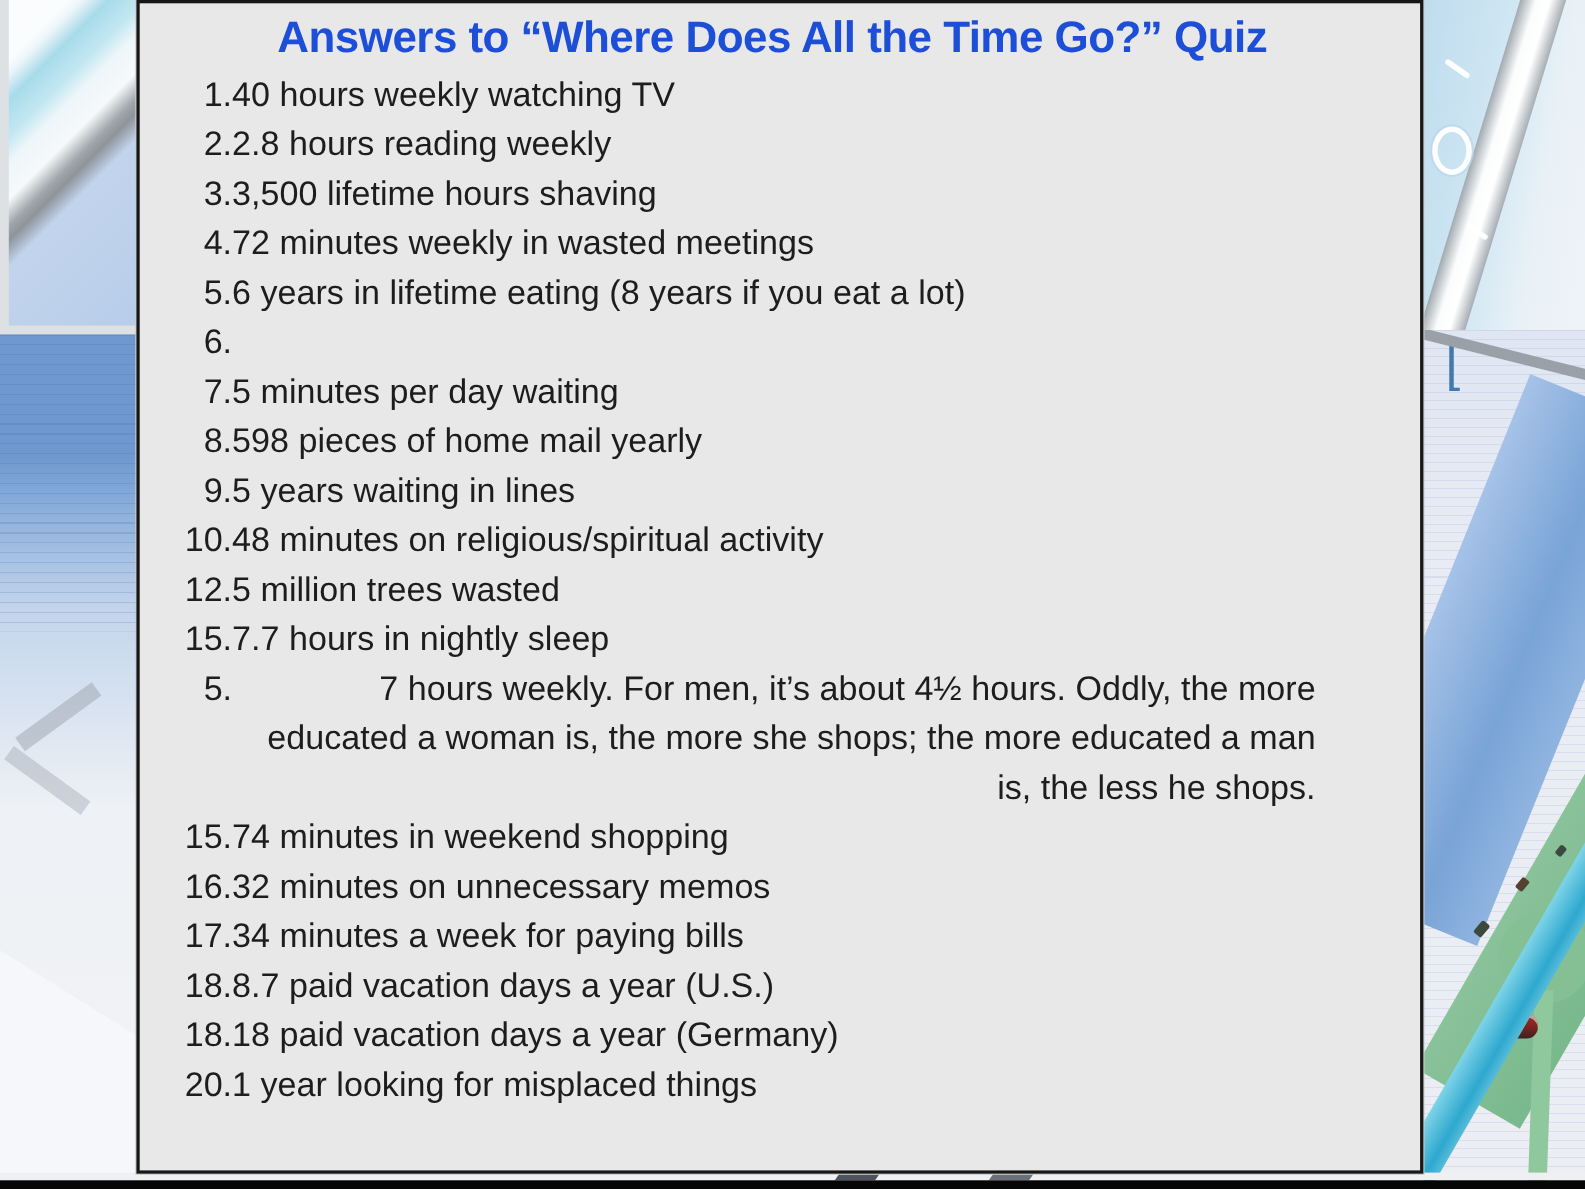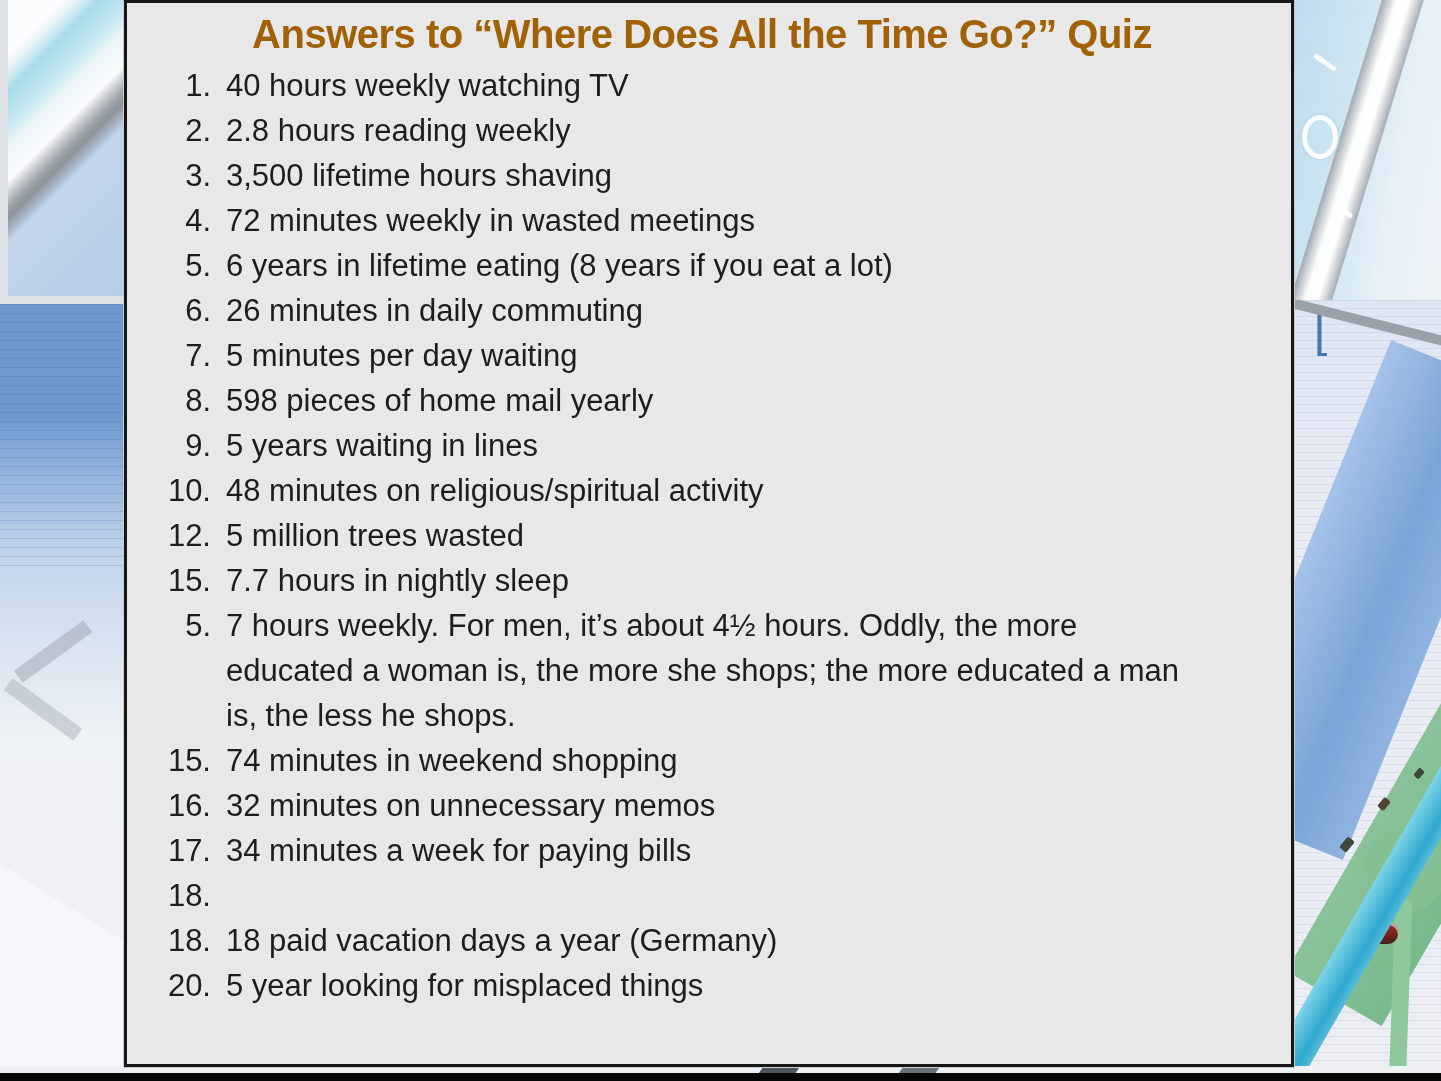--- a/index.html
+++ b/index.html
@@ -65,25 +65,25 @@
   .diag-shape{position:absolute;top:-12px;width:70px;height:30px;background:#4e545b;transform:rotate(-55deg);}
   .d1{left:745px;}
   .d2{left:885px;background:#6a7077;}
   .black-bar{position:absolute;left:0;top:1073px;width:1441px;height:8px;background:#060606;}
 
   
   .quiz-box{position:absolute;left:124px;top:0;width:1170px;height:1067px;box-sizing:border-box;
     background:#e8e8e8;border:3px solid #171717;box-shadow:0 0 0 1px #c7cbcf;z-index:5;
     padding:4px 14px 0 0;}
   .title{margin:4px 0 6px 0;text-align:center;font-size:40px;line-height:46px;font-weight:bold;
-    color:#a16207;letter-spacing:-0.5px;}
+    color:#1d4ed8;letter-spacing:-0.5px;}
   .answers{list-style:none;margin:0;padding:0;font-size:31px;line-height:45px;color:#1d1d1d;}
   .row{display:flex;align-items:flex-start;}
   .num{flex:0 0 84px;text-align:right;white-space:nowrap;}
-  .txt{margin-left:15px;max-width:985px;}
+  .txt{max-width:985px;text-align:right;}
 </style>
 </head>
 <body>
 
 <div class="stage">
 
   <div class="bg-left-top">
     <div class="lt-pic"></div>
   </div>
   <div class="bg-left-bottom">
@@ -138,21 +138,20 @@
       <li class="row">
         <span class="num">4.</span>
         <span class="txt">72 minutes weekly in wasted meetings</span>
       </li>
       <li class="row">
         <span class="num">5.</span>
         <span class="txt">6 years in lifetime eating (8 years if you eat a lot)</span>
       </li>
       <li class="row">
         <span class="num">6.</span>
-        <span class="txt">26 minutes in daily commuting</span>
       </li>
       <li class="row">
         <span class="num">7.</span>
         <span class="txt">5 minutes per day waiting</span>
       </li>
       <li class="row">
         <span class="num">8.</span>
         <span class="txt">598 pieces of home mail yearly</span>
       </li>
       <li class="row">
@@ -182,25 +181,26 @@
       <li class="row">
         <span class="num">16.</span>
         <span class="txt">32 minutes on unnecessary memos</span>
       </li>
       <li class="row">
         <span class="num">17.</span>
         <span class="txt">34 minutes a week for paying bills</span>
       </li>
       <li class="row">
         <span class="num">18.</span>
+        <span class="txt">8.7 paid vacation days a year (U.S.)</span>
       </li>
       <li class="row">
         <span class="num">18.</span>
         <span class="txt">18 paid vacation days a year (Germany)</span>
       </li>
       <li class="row">
         <span class="num">20.</span>
-        <span class="txt">5 year looking for misplaced things</span>
+        <span class="txt">1 year looking for misplaced things</span>
       </li>
     </ol>
   </div>
 
 </div>
 
 </body></html>

